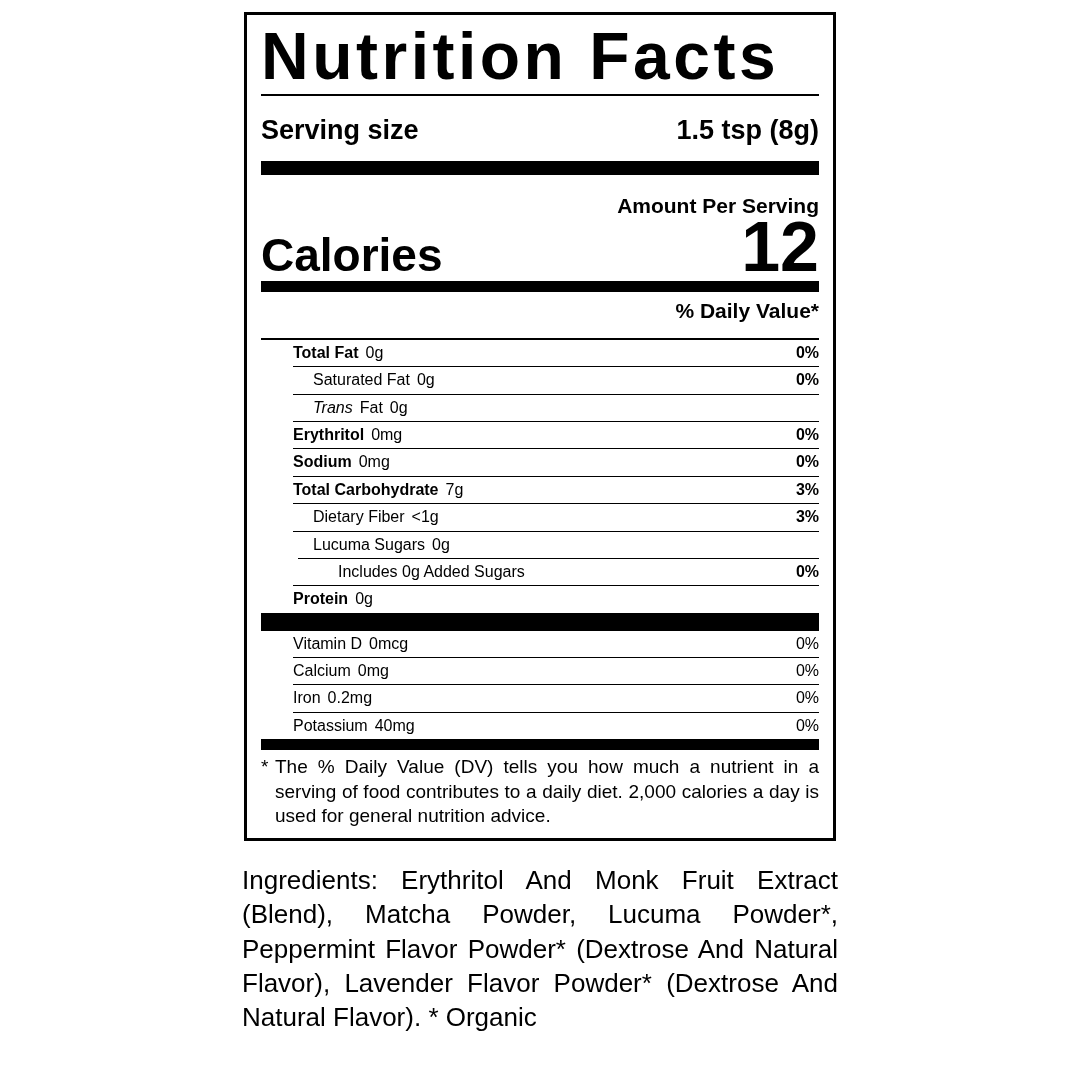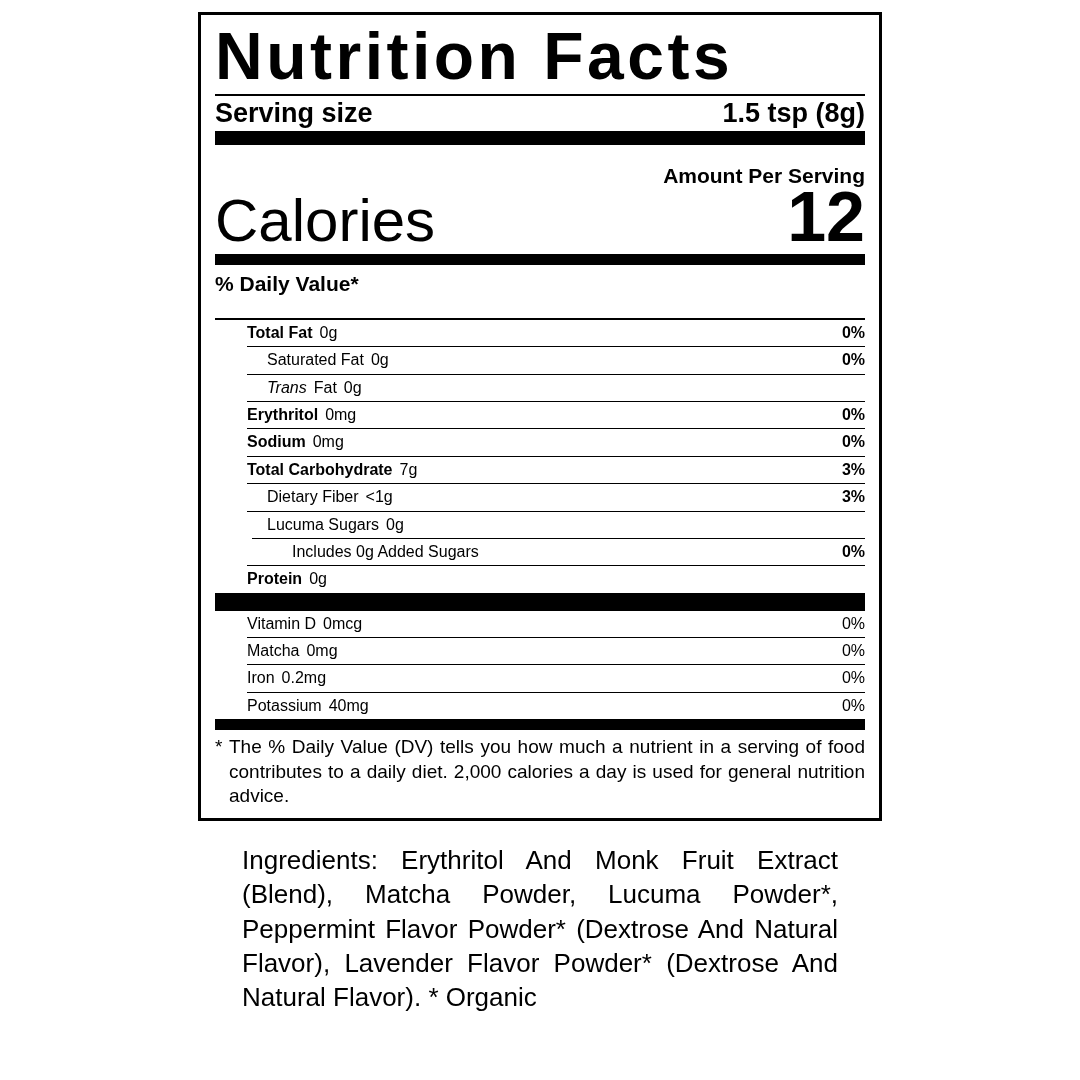--- a/index.html
+++ b/index.html
@@ -6,21 +6,21 @@
   html, body { width: 1080px; height: 1080px; }
   body {
     background: #ffffff;
     color: #000000;
     font-family: "Liberation Sans", sans-serif;
     overflow: hidden;
   }
   .page { width: 1080px; height: 1080px; }
 
   .nf {
-    width: 684px;
+    width: 592px;
     margin: 12px auto 0;
     border: 3px solid #000;
     padding: 8px 14px 10px;
     background: #fff;
   }
 
   .nf-title {
     font-size: 66px;
     font-weight: bold;
     letter-spacing: 3.5px;
@@ -28,40 +28,40 @@
     white-space: nowrap;
     border-bottom: 2px solid #000;
     padding-bottom: 5px;
   }
 
   .servings { font-size: 26px; line-height: 1.2; margin-top: 6px; }
 
   .ssrow {
     display: flex; justify-content: space-between; align-items: flex-start;
     font-size: 27px; font-weight: bold; line-height: 1.2;
-    margin-top: 1px; padding-bottom: 2px;
+    margin-top: 18px; padding-bottom: 15px;
   }
 
   .bar { background: #000; }
   .bar-14 { height: 14px; }
   .bar-11 { height: 11px; }
   .bar-18 { height: 18px; }
 
   .aps { font-size: 21px; font-weight: bold; line-height: 1.2; margin-top: 18px; text-align: right; }
 
   .calrow {
     display: flex; justify-content: space-between; align-items: baseline;
     padding-bottom: 3px;
   }
-  .cal-label { font-size: 60px; font-weight: normal; line-height: 1.0; }
+  .cal-label { font-size: 46px; font-weight: bold; line-height: 1.0; }
   .cal-value { font-size: 70px; font-weight: bold; line-height: 0.82; }
 
   .dvh {
-    text-align: left; font-size: 21px; font-weight: bold; line-height: 1.2;
-    padding: 6px 0 22px; border-bottom: 2px solid #000;
+    text-align: right; font-size: 21px; font-weight: bold; line-height: 1.2;
+    padding: 6px 0 15px; border-bottom: 2px solid #000;
   }
 
   .row {
     display: flex; justify-content: space-between; align-items: baseline;
     font-size: 16px; line-height: 1.15;
     padding: 4px 0 4px;
     border-bottom: 1.5px solid #000;
     margin-left: 32px;
   }
   .row .b { font-weight: bold; }
@@ -163,21 +163,21 @@
     </div>
 
     <div class="bar bar-18"></div>
 
     <div class="row">
       <span><span>Vitamin D</span><span class="amt">0mcg</span></span>
       <span>0%</span>
     </div>
 
     <div class="row">
-      <span><span>Matcha</span><span class="amt">0mg</span></span>
+      <span><span>Calcium</span><span class="amt">0mg</span></span>
       <span>0%</span>
     </div>
 
     <div class="row">
       <span><span>Iron</span><span class="amt">0.2mg</span></span>
       <span>0%</span>
     </div>
 
     <div class="row noline">
       <span><span>Potassium</span><span class="amt">40mg</span></span>

